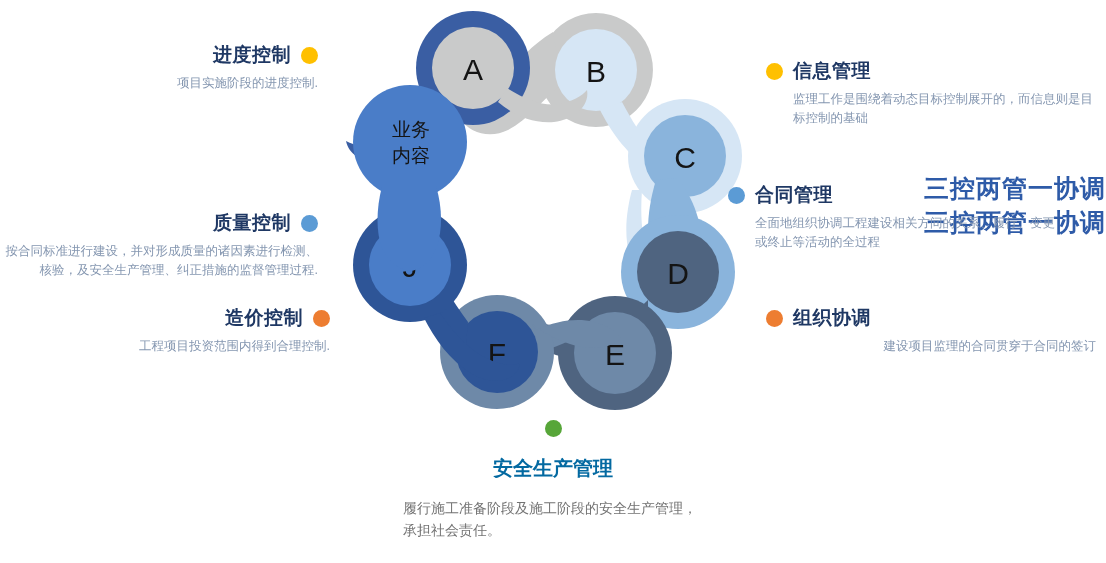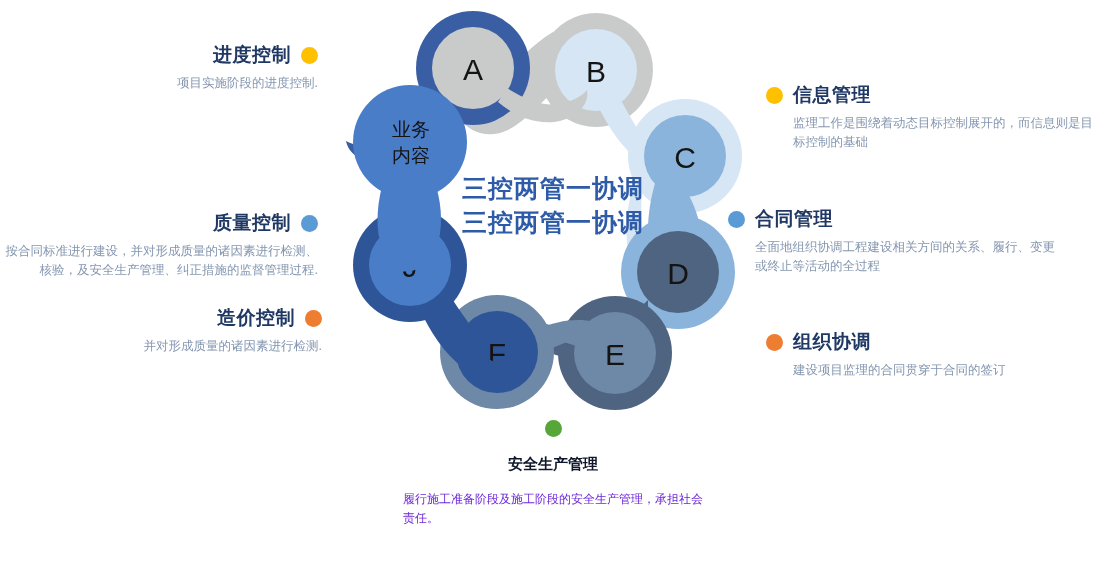--- a/index.html
+++ b/index.html
@@ -16,21 +16,21 @@
   .legend-block{position:absolute;}
 
   .legend-left{text-align:right;}
   .legend-right{text-align:left;}
 
   .lg-head{
     display:flex;align-items:center;gap:10px;
     margin-bottom:6px;
   }
   .legend-left .lg-head{justify-content:flex-end;}
-  .legend-right .lg-head{justify-content:flex-start;margin-top:24px;}
+  .legend-right .lg-head{justify-content:flex-start;}
 
   .lg-title{
     font-size:19px;font-weight:bold;color:#1F3864;
     letter-spacing:.5px;white-space:nowrap;
   }
   .dot{
     width:17px;height:17px;border-radius:50%;flex:0 0 auto;
     display:inline-block;
   }
   .lg-desc{
@@ -40,41 +40,41 @@
 
   
   .bottom-block{
     position:absolute;left:0;right:0;text-align:center;
   }
   .bottom-dot{
     width:17px;height:17px;border-radius:50%;
     margin:0 auto 18px auto;
   }
   .bottom-title{
-    font-size:15px;font-weight:bold;color:#0f172a;margin-bottom:8px;
+    font-size:20px;font-weight:bold;color:#0369a1;margin-bottom:8px;
   }
   .bottom-desc{
-    font-size:12px;line-height:1.55;color:#6d28d9;
+    font-size:14px;line-height:1.55;color:#737373;
     width:300px;margin:16px auto;text-align:left;
   }
 
   
   #ring{position:absolute;left:310px;top:0px;}
   .node-letter{
     font-family:"Liberation Sans","DejaVu Sans",sans-serif;
     font-size:30px;fill:#141414;text-anchor:middle;
     dominant-baseline:central;
   }
   .node-cn{
     font-family:"Liberation Sans","DejaVu Sans",sans-serif;
     font-size:19px;fill:#141414;text-anchor:middle;
   }
   .center-title{
     position:absolute;left:0;right:0;
-    text-align:center;
+    text-align:right;
     font-size:25px;font-weight:bold;color:#2E5BA8;
     line-height:1.35;letter-spacing:1px;
   }
 </style>
 </head>
 <body>
 
 <div class="stage">
 
   <svg id="ring" width="480" height="430" viewBox="0 0 480 430">
@@ -175,45 +175,45 @@
   </div>
 
   <div class="legend-block legend-left" style="left:0px;top:182px;width:318px;margin-top:28px;">
     <div class="lg-head">
       <span class="lg-title">质量控制</span>
       <span class="dot" style="background:#5B9BD5"></span>
     </div>
     <div class="lg-desc">按合同标准进行建设，并对形成质量的诸因素进行检测、核验，及安全生产管理、纠正措施的监督管理过程.</div>
   </div>
 
-  <div class="legend-block legend-left" style="left:4px;top:305px;width:318px;">
+  <div class="legend-block legend-left" style="left:12px;top:305px;width:318px;">
     <div class="lg-head">
       <span class="lg-title">造价控制</span>
       <span class="dot" style="background:#ED7D31"></span>
     </div>
-    <div class="lg-desc">并对形成质量的诸因素进行检测.</div>
+    <div class="lg-desc">工程项目投资范围内得到合理控制.</div>
   </div>
 
   <div class="legend-block legend-right" style="left:766px;top:58px;width:330px;">
     <div class="lg-head">
       <span class="dot" style="background:#FFC000"></span>
       <span class="lg-title">信息管理</span>
     </div>
     <div class="lg-desc">监理工作是围绕着动态目标控制展开的，而信息则是目标控制的基础</div>
   </div>
 
   <div class="legend-block legend-right" style="left:728px;top:182px;width:330px;">
     <div class="lg-head">
       <span class="dot" style="background:#5B9BD5"></span>
       <span class="lg-title">合同管理</span>
     </div>
     <div class="lg-desc">全面地组织协调工程建设相关方间的关系、履行、变更或终止等活动的全过程</div>
   </div>
 
-  <div class="legend-block legend-right" style="left:766px;top:305px;width:330px;">
+  <div class="legend-block legend-right" style="left:766px;top:305px;width:330px;text-align:right;">
     <div class="lg-head">
       <span class="dot" style="background:#ED7D31"></span>
       <span class="lg-title">组织协调</span>
     </div>
     <div class="lg-desc">建设项目监理的合同贯穿于合同的签订</div>
   </div>
 
   <div class="bottom-block" style="top:420px;">
     <div class="bottom-dot" style="background:#57A639"></div>
     <div class="bottom-title">安全生产管理</div>

